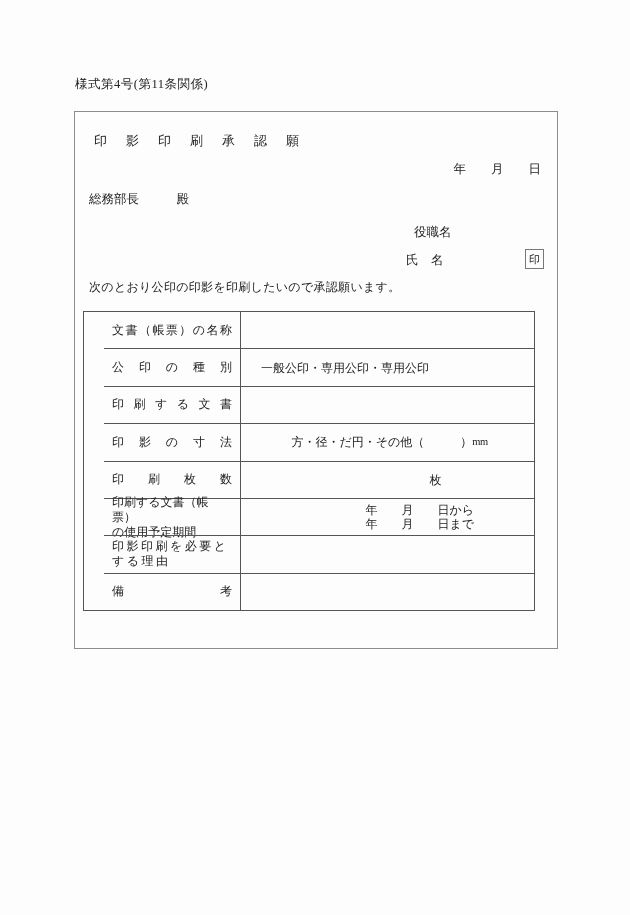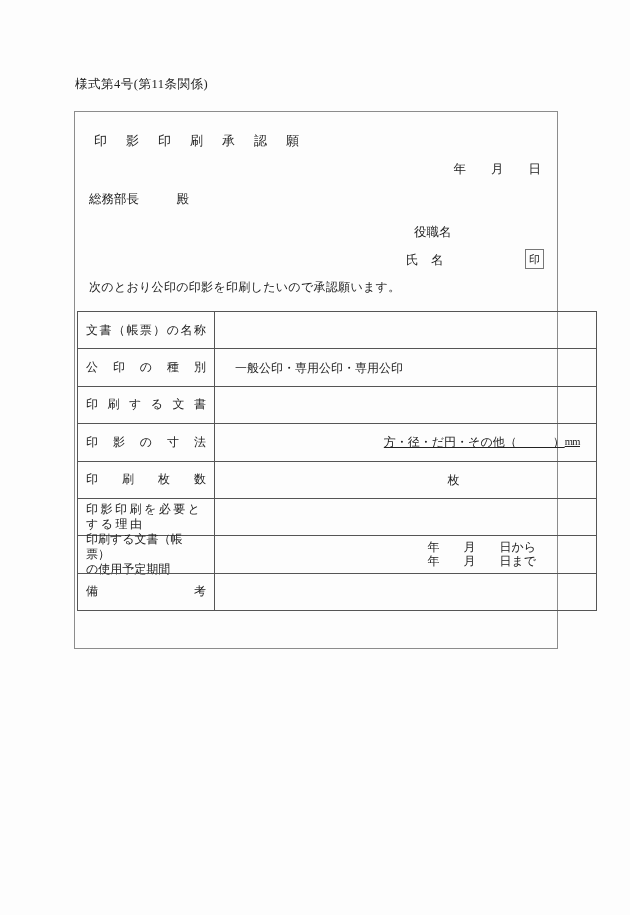--- a/index.html
+++ b/index.html
@@ -48,26 +48,27 @@
     width:17px;height:18px;
     border:1px solid #777;
     display:flex;align-items:center;justify-content:center;
     font-size:11px;
   }
   .intro{
     position:absolute;left:14px;top:167px;
     font-size:12px;letter-spacing:0.3px;
   }
   .form-table{
-    position:absolute;left:2px;top:199px;
-    width:520px;height:300px;
+    position:absolute;left:8px;top:199px;
+    width:452px;height:300px;
     border:1px solid #555;
     box-sizing:border-box;
     display:flex;flex-direction:column;
     font-size:12px;
+    padding-left:20px;
   }
   .ft-row{flex:1;display:flex;min-height:0;}
   .ft-row + .ft-row{border-top:1px solid #555;gap:8px;}
   .ft-label{
     width:137px;flex:0 0 137px;
     border-right:1px solid #555;
     box-sizing:border-box;
     display:flex;align-items:center;
     padding:0 8px;
     white-space:pre-line;
@@ -76,21 +77,21 @@
   .ft-label > span{display:block;width:100%;}
   .jl > span{text-align:justify;text-align-last:justify;}
   .ls25{letter-spacing:2.5px;}
   .ft-value{
     flex:1;display:flex;align-items:center;
     padding:0 12px;
     box-sizing:border-box;
     white-space:pre-line;
     line-height:14px;
   }
-  .ft-value.space-between{justify-content:flex-end;padding-right:16px;text-decoration:underline;}
+  .ft-value.space-between{justify-content:center;padding-right:16px;}
   .ft-value.center-offset{justify-content:center;padding-left:100px;}
   .ft-value.right-dates{justify-content:flex-end;padding-right:60px;}
   .unit{font-size:10.5px;letter-spacing:-0.5px;}
 </style>
 </head>
 <body>
 
 <div class="page">
 
   <div class="form-number">様式第4号(第11条関係)</div>
@@ -137,30 +138,30 @@
           <span class="unit">mm</span>
         </div>
       </div>
 
       <div class="ft-row">
         <div class="ft-label jl"><span>印刷枚数</span></div>
         <div class="ft-value center-offset">枚</div>
       </div>
 
       <div class="ft-row">
-        <div class="ft-label ls25"><span>印影印刷を必要と
-する理由</span></div>
-        <div class="ft-value"></div>
-      </div>
-
-      <div class="ft-row">
         <div class="ft-label"><span>印刷する文書（帳票）
 の使用予定期間</span></div>
         <div class="ft-value right-dates">年　　月　　日から
 年　　月　　日まで</div>
+      </div>
+
+      <div class="ft-row">
+        <div class="ft-label ls25"><span>印影印刷を必要と
+する理由</span></div>
+        <div class="ft-value"></div>
       </div>
 
       <div class="ft-row">
         <div class="ft-label jl"><span>備考</span></div>
         <div class="ft-value"></div>
       </div>
 
     </div>
 
   </div>

